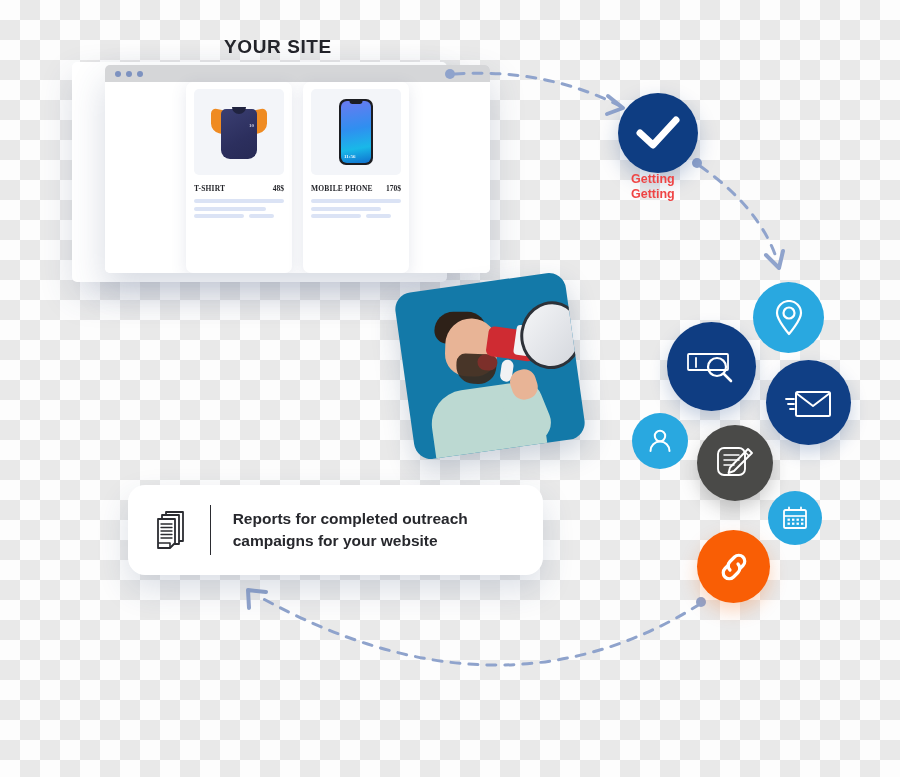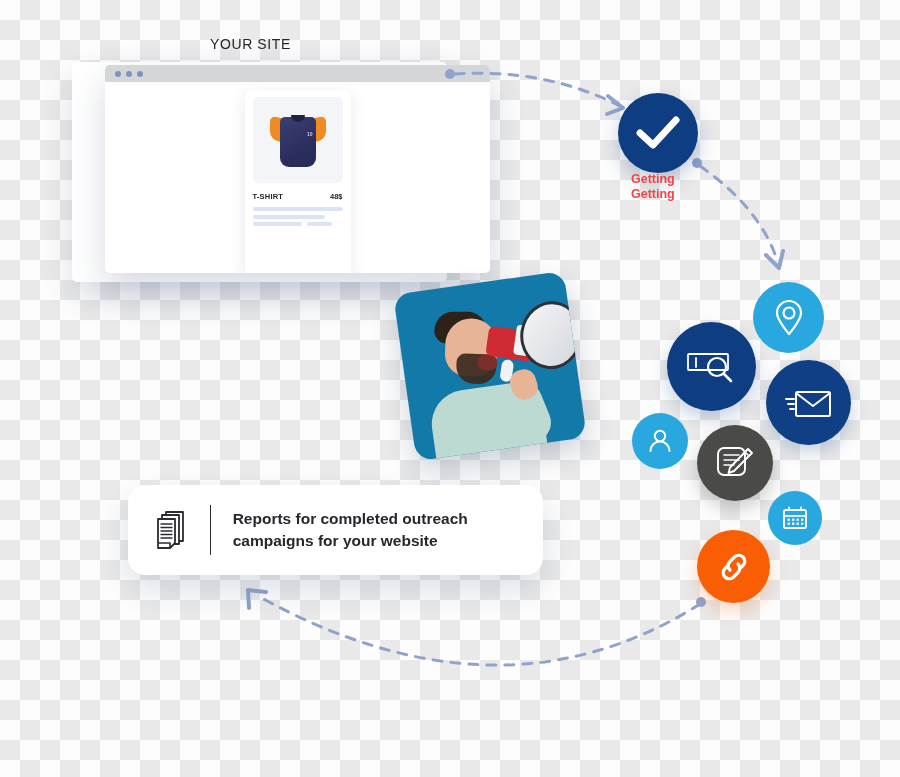--- a/index.html
+++ b/index.html
@@ -9,41 +9,41 @@
       linear-gradient(45deg,#e9e9e9 25%,transparent 25%,transparent 75%,#e9e9e9 75%),
       linear-gradient(45deg,#e9e9e9 25%,#fdfdfd 25%,#fdfdfd 75%,#e9e9e9 75%);
     background-size:40px 40px;
     background-position:0 0,20px 20px;
     font-family:"Liberation Sans",sans-serif;
   }
   .stage{position:absolute;inset:0;}
 
   
   .site-title{
-    position:absolute;left:210px;top:36px;
-    font-size:14px;font-weight:normal;letter-spacing:.6px;color:#25262b;
+    position:absolute;left:224px;top:36px;
+    font-size:19px;font-weight:bold;letter-spacing:.6px;color:#25262b;
   }
 
   
   .browser-shadow{
     position:absolute;left:72px;top:62px;width:375px;height:220px;
     background:#fff;border-radius:5px;
     box-shadow:0 14px 34px rgba(50,70,110,.16);
   }
   .browser{
     position:absolute;left:105px;top:65px;width:385px;height:208px;
     border-radius:5px;background:#fff;
     box-shadow:0 16px 36px rgba(50,70,110,.20);
     overflow:hidden;
   }
   .browser-bar{
     height:17px;background:#d5d6d8;display:flex;align-items:center;padding-left:10px;gap:5px;
   }
   .dot{width:6px;height:6px;border-radius:50%;background:#7d92c0;}
-  .browser-body{background:#fff;height:191px;padding:8px 10px 0 10px;display:flex;gap:11px;justify-content:center;}
+  .browser-body{background:#fff;height:191px;padding:0 10px 0 10px;display:flex;gap:11px;justify-content:center;font-family:Liberation Serif, serif;}
 
   .pcard{
     width:106px;background:#fff;border-radius:7px;
     box-shadow:0 4px 16px rgba(60,80,120,.13);
     padding:7px 8px 9px 8px;box-sizing:border-box;
   }
   .pthumb{
     height:86px;background:#f3f5f9;border-radius:5px;
     display:flex;align-items:center;justify-content:center;overflow:hidden;
   }
@@ -172,20 +172,42 @@
           <div class="bar" style="width:100%"></div>
           <div class="bar" style="width:80%"></div>
           <div class="bline">
               <div class="bar" style="width:55%"></div>
               <div class="bar" style="width:28%"></div>
             </div>
         </div>
       </div>
 
 
+      <div class="pcard">
+        <div class="pthumb">
+          <div class="phone">
+            <div class="phone-screen">
+              <div class="phone-notch"></div>
+              <div class="phone-time">11:56</div>
+            </div>
+          </div>
+        </div>
+        <div class="prow">
+          <span class="pname">MOBILE PHONE</span>
+          <span class="pprice">170$</span>
+        </div>
+        <div class="bars">
+          <div class="bar" style="width:100%"></div>
+          <div class="bar" style="width:78%"></div>
+          <div class="bline">
+              <div class="bar" style="width:55%"></div>
+              <div class="bar" style="width:28%"></div>
+            </div>
+        </div>
+      </div>
 
     </div>
   </div>
 
   <svg class="arrows" width="900" height="777" viewBox="0 0 900 777">
 
     <path d="M 455 74 Q 545 68 620 106" fill="none" stroke="#8fa3cc" stroke-width="3" stroke-dasharray="9 9" stroke-linecap="round"></path>
     <circle cx="450" cy="74" r="5" fill="#8fa3cc"></circle>
     <path d="M 608 96 L 623 108 L 607 114" fill="none" stroke="#8fa3cc" stroke-width="4" stroke-linecap="round" stroke-linejoin="round"></path>
 

